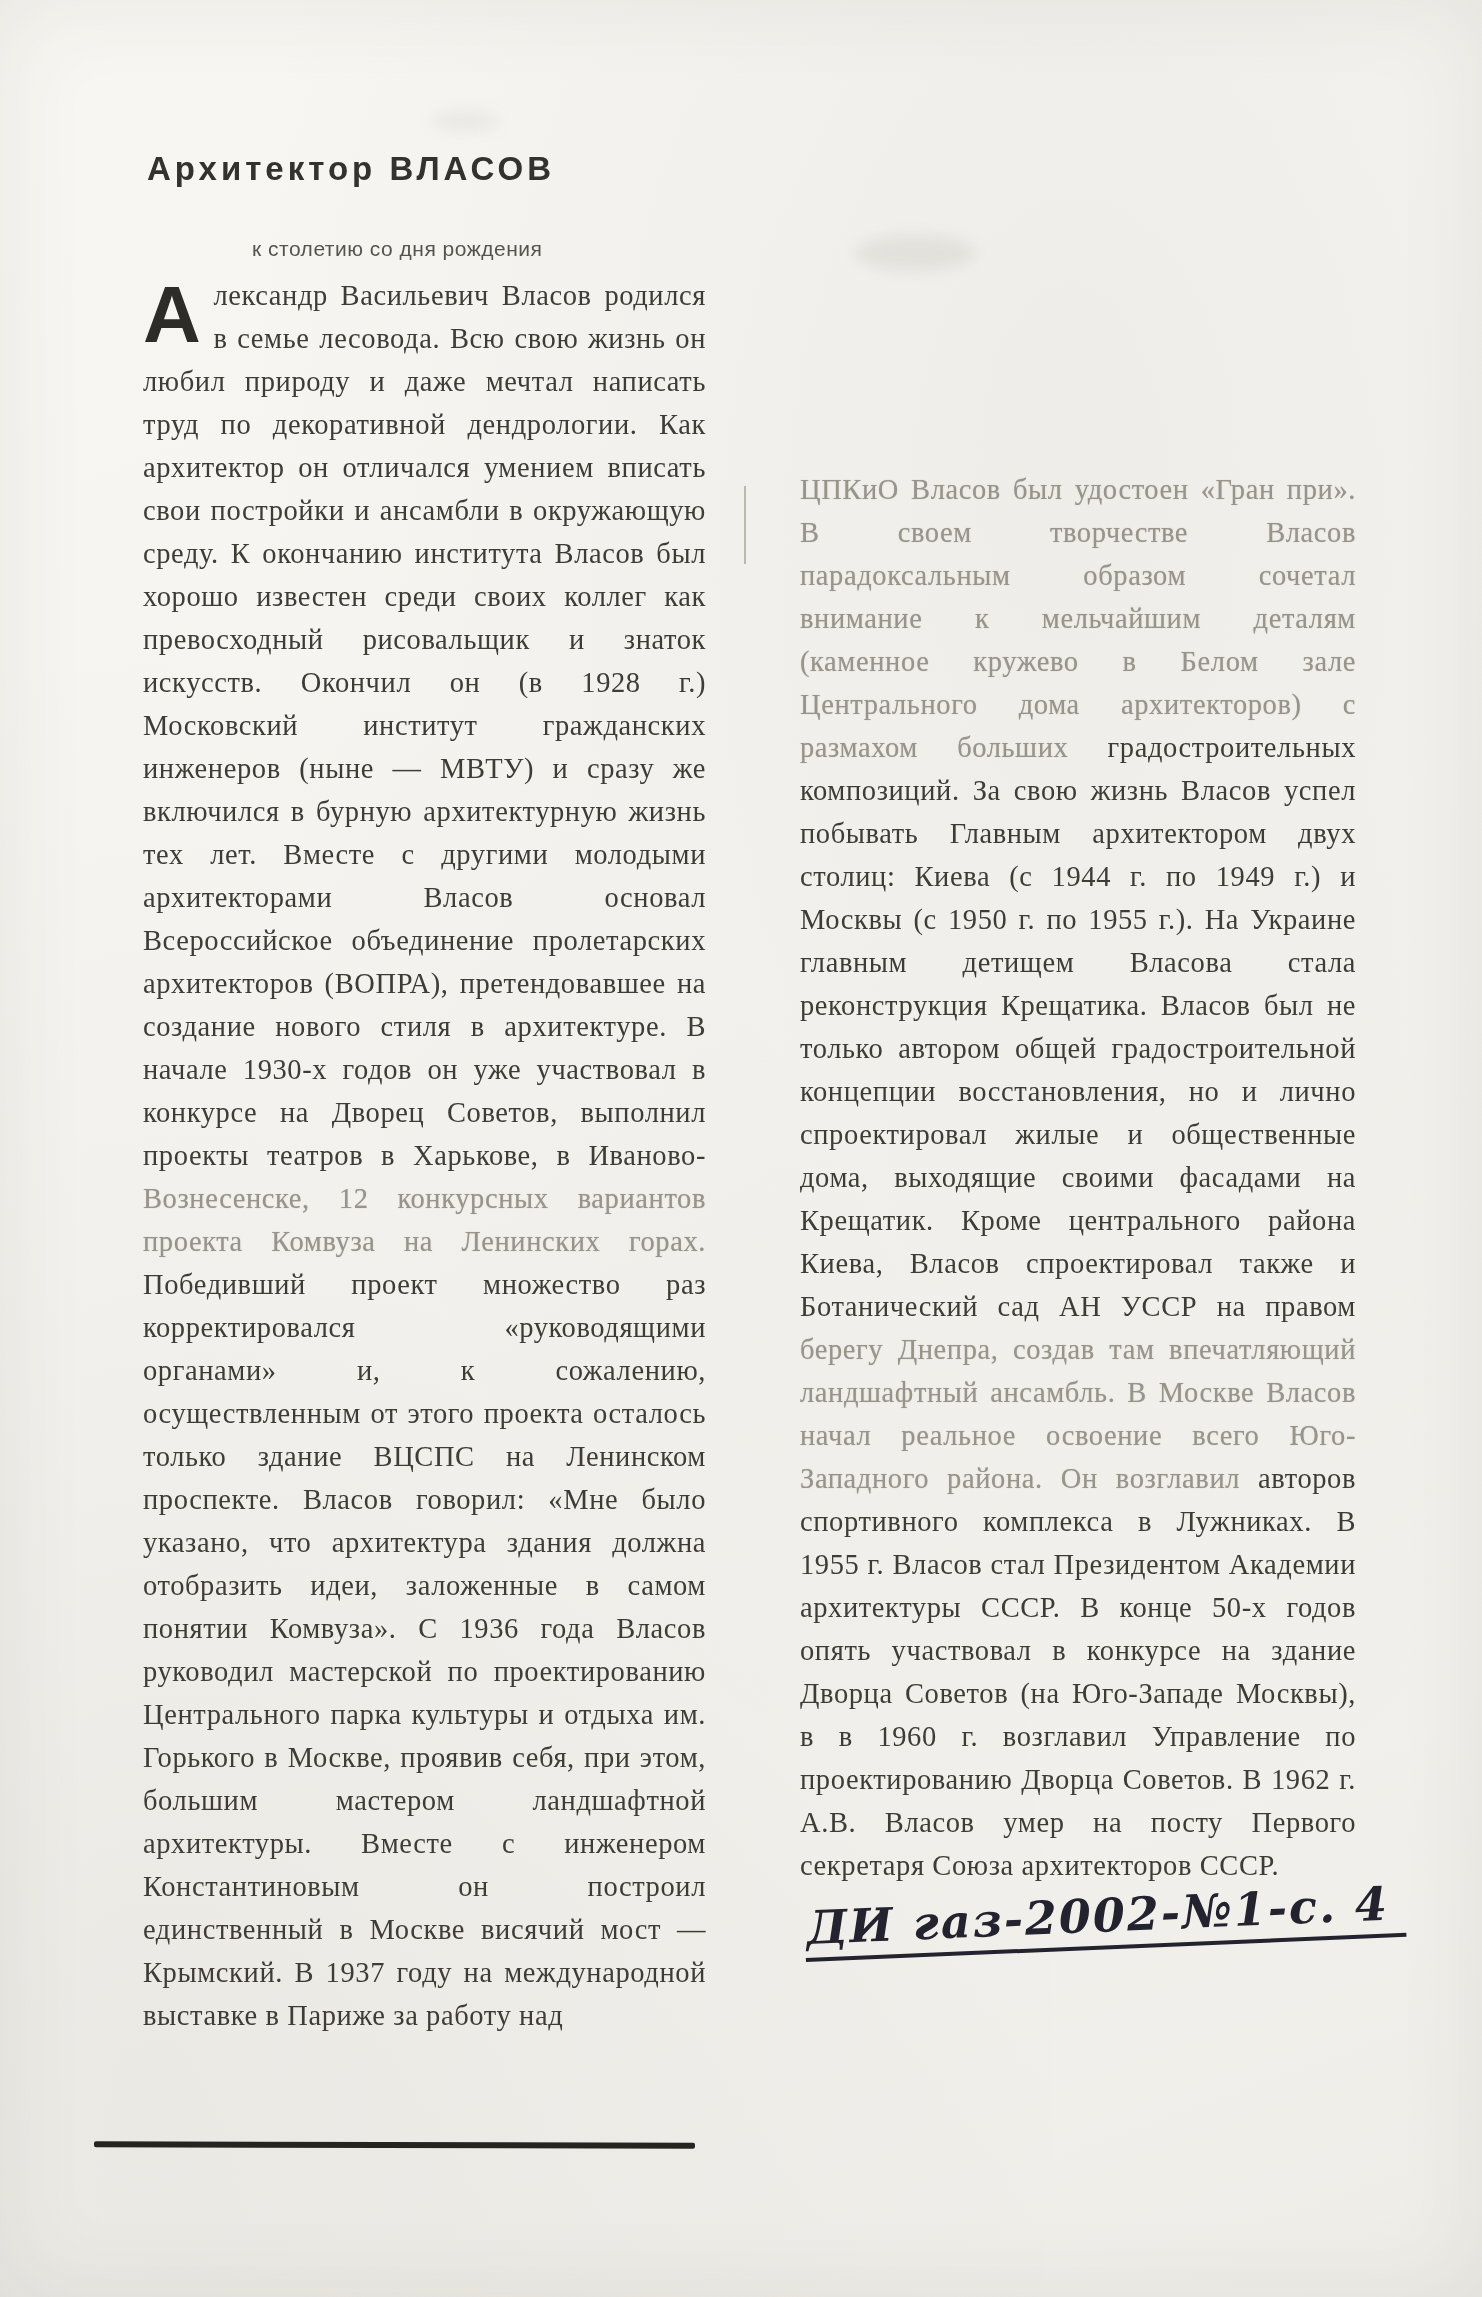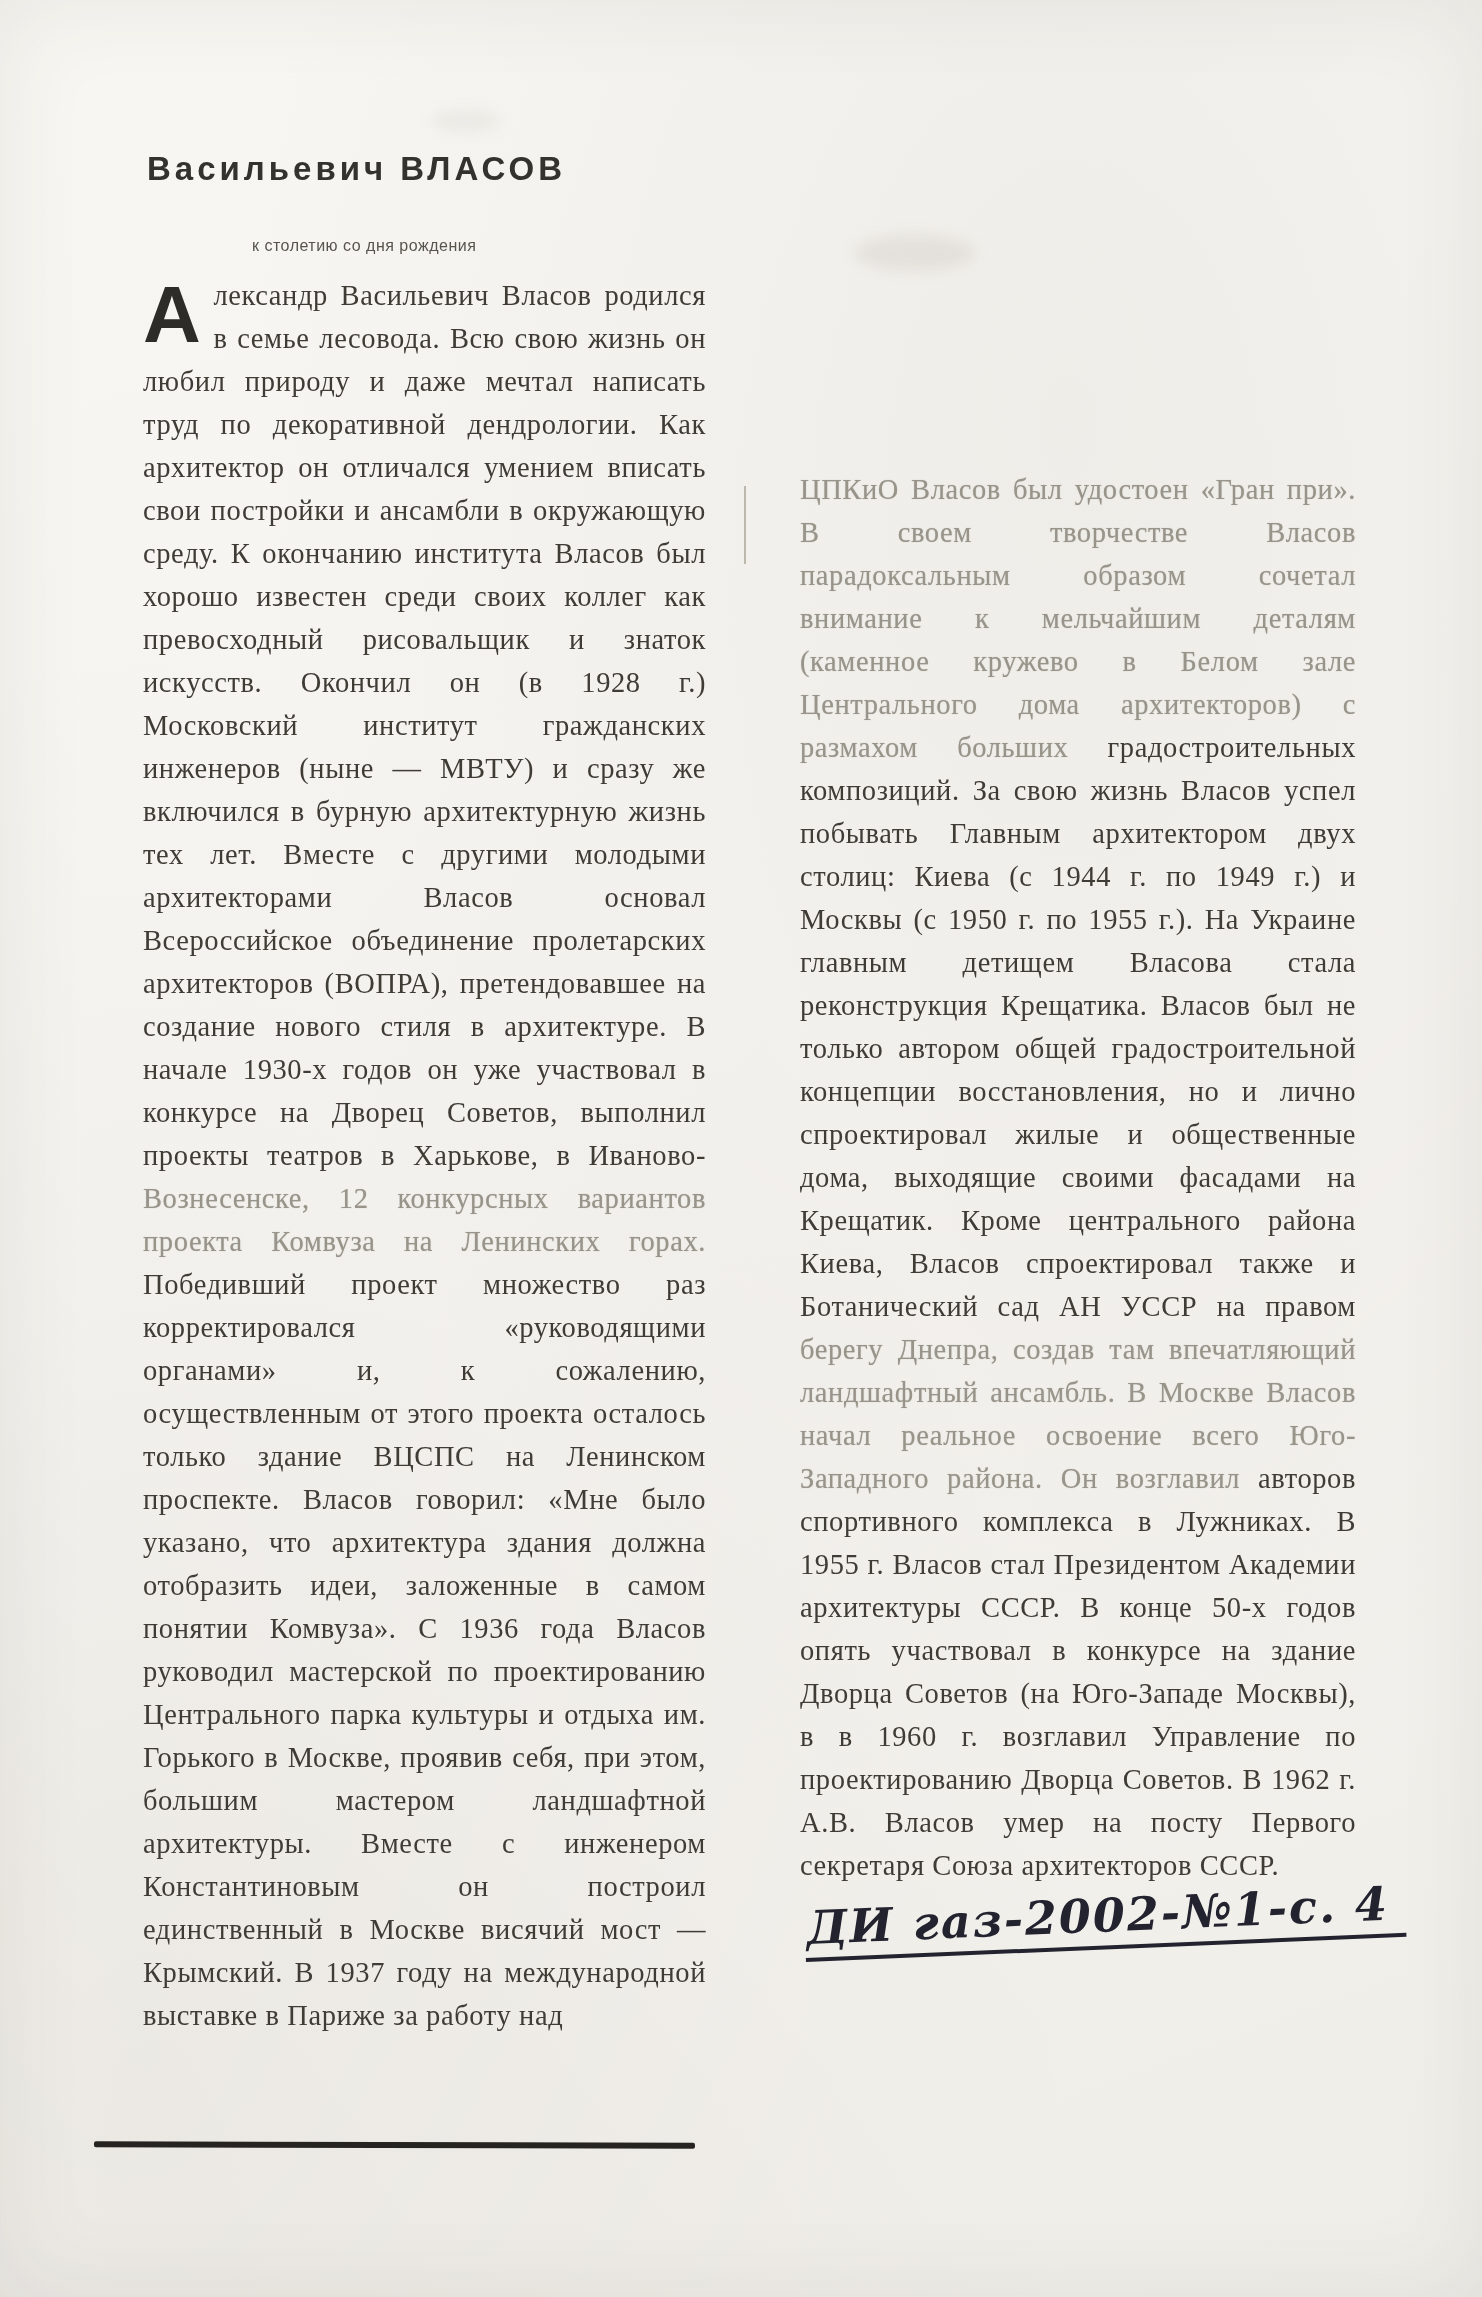--- a/index.html
+++ b/index.html
@@ -13,21 +13,21 @@
     font-family:"Liberation Serif","DejaVu Serif",serif;color:#3f3c36;
   }
   .title{
     position:absolute;left:147px;top:150px;margin:0;
     font-family:"Liberation Sans","DejaVu Sans",sans-serif;
     font-size:33px;font-weight:bold;letter-spacing:4px;color:#34322e;white-space:nowrap;
   }
   .subtitle{
     position:absolute;left:252px;top:237px;
     font-family:"Liberation Sans","DejaVu Sans",sans-serif;
-    font-size:16px;color:#57544d;letter-spacing:0.5px;
+    font-size:21px;color:#57544d;letter-spacing:0.5px;
   }
   .col{
     position:absolute;text-align:justify;font-size:28.5px;line-height:43px;
     letter-spacing:0.6px;hyphens:auto;
   }
   .col p{margin:0;}
   .col-left{left:143px;top:274px;width:563px;}
   .col-right{left:800px;top:468px;width:556px;}
   .dropcap{
     float:left;font-family:"Liberation Sans","DejaVu Sans",sans-serif;
@@ -52,21 +52,21 @@
   .smudge-b{left:430px;top:110px;width:70px;height:22px;background:rgba(120,112,98,0.07);}
 </style>
 </head>
 <body>
 
 <div class="scan">
 
   <div class="smudge smudge-a"></div>
   <div class="smudge smudge-b"></div>
 
-  <h1 class="title">Васильевич ВЛАСОВ</h1>
+  <h1 class="title">Архитектор ВЛАСОВ</h1>
   <div class="subtitle">к столетию со дня рождения</div>
 
   <div class="col col-left">
     <p><span class="dropcap">А</span><span>лександр Васильевич Власов родился в семье лесовода. Всю свою жизнь он любил природу и даже мечтал написать труд по декоративной дендрологии. Как архитектор он отличался умением вписать свои постройки и ансамбли в окружающую среду. К окончанию института Власов был хорошо известен среди своих коллег как превосходный рисовальщик и знаток искусств. Окончил он (в 1928 г.) Московский институт гражданских инженеров (ныне — МВТУ) и сразу же включился в бурную архитектурную жизнь тех лет. Вместе с другими молодыми архитекторами Власов основал Всероссийское объединение пролетарских архитекторов (ВОПРА), претендовавшее на создание нового стиля в архитектуре. В начале 1930-х годов он уже участвовал в конкурсе на Дворец Советов, выполнил проекты театров в Харькове, в Иваново-</span><span class="faded">Вознесенске, 12 конкурсных вариантов проекта Комвуза на Ленинских горах. </span><span>Победивший проект множество раз корректировался «руководящими органами» и, к сожалению, осуществленным от этого проекта осталось только здание ВЦСПС на Ленинском проспекте. Власов говорил: «Мне было указано, что архитектура здания должна отобразить идеи, заложенные в самом понятии Комвуза». С 1936 года Власов руководил мастерской по проектированию Центрального парка культуры и отдыха им. Горького в Москве, проявив себя, при этом, большим мастером ландшафтной архитектуры. Вместе с инженером Константиновым он построил единственный в Москве висячий мост — Крымский. В 1937 году на международной выставке в Париже за работу над</span></p>
   </div>
 
   <div class="col col-right">
     <p><span class="faded">ЦПКиО Власов был удостоен «Гран при». В своем творчестве Власов парадоксальным образом сочетал внимание к мельчайшим деталям (каменное кружево в Белом зале Центрального дома архитекторов) с размахом больших </span><span>градостроительных композиций. За свою жизнь Власов успел побывать Главным архитектором двух столиц: Киева (с 1944 г. по 1949 г.) и Москвы (с 1950 г. по 1955 г.). На Украине главным детищем Власова стала реконструкция Крещатика. Власов был не только автором общей градостроительной концепции восстановления, но и лично спроектировал жилые и общественные дома, выходящие своими фасадами на Крещатик. Кроме центрального района Киева, Власов спроектировал также и Ботанический сад АН УССР на правом </span><span class="faded">берегу Днепра, создав там впечатляющий ландшафтный ансамбль. В Москве Власов начал реальное освоение всего Юго-Западного района. Он возглавил </span><span>авторов спортивного комплекса в Лужниках. В 1955 г. Власов стал Президентом Академии архитектуры СССР. В конце 50-х годов опять участвовал в конкурсе на здание Дворца Советов (на Юго-Западе Москвы), в в 1960 г. возглавил Управление по проектированию Дворца Советов. В 1962 г. А.В. Власов умер на посту Первого секретаря Союза архитекторов СССР.</span></p>
     <div class="handwritten">ДИ газ-2002-№1-с. 4</div>
   </div>

